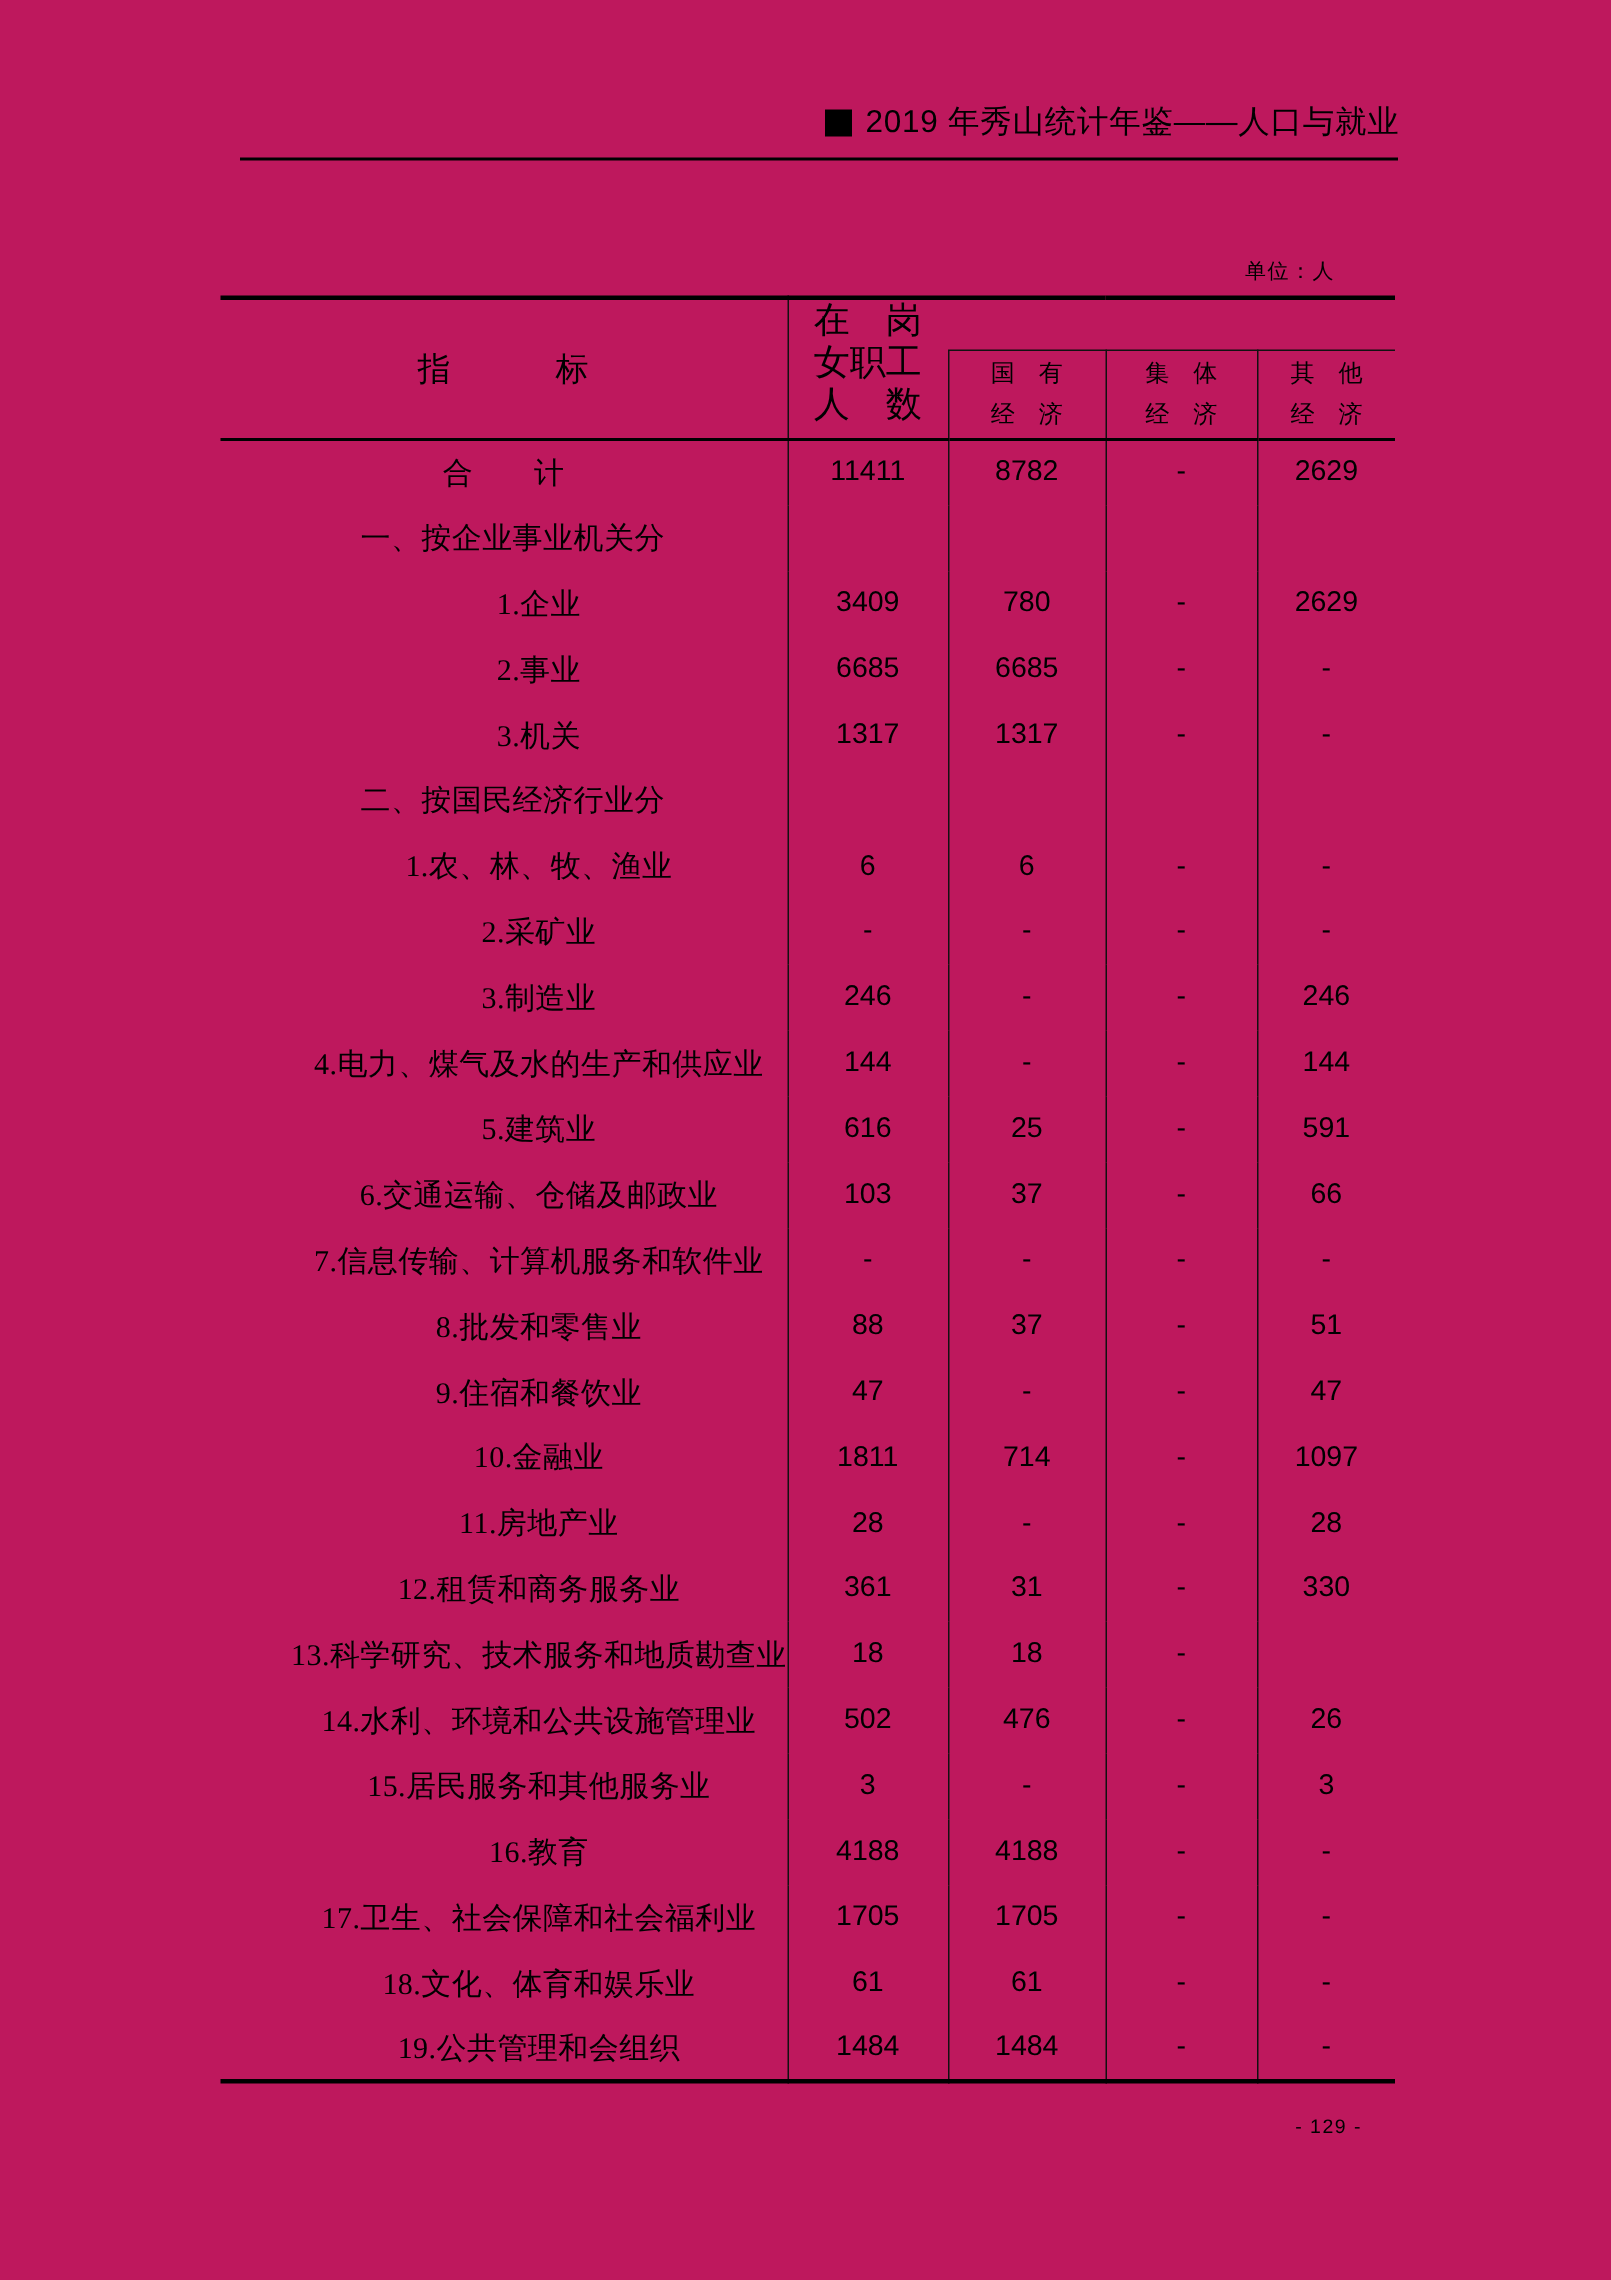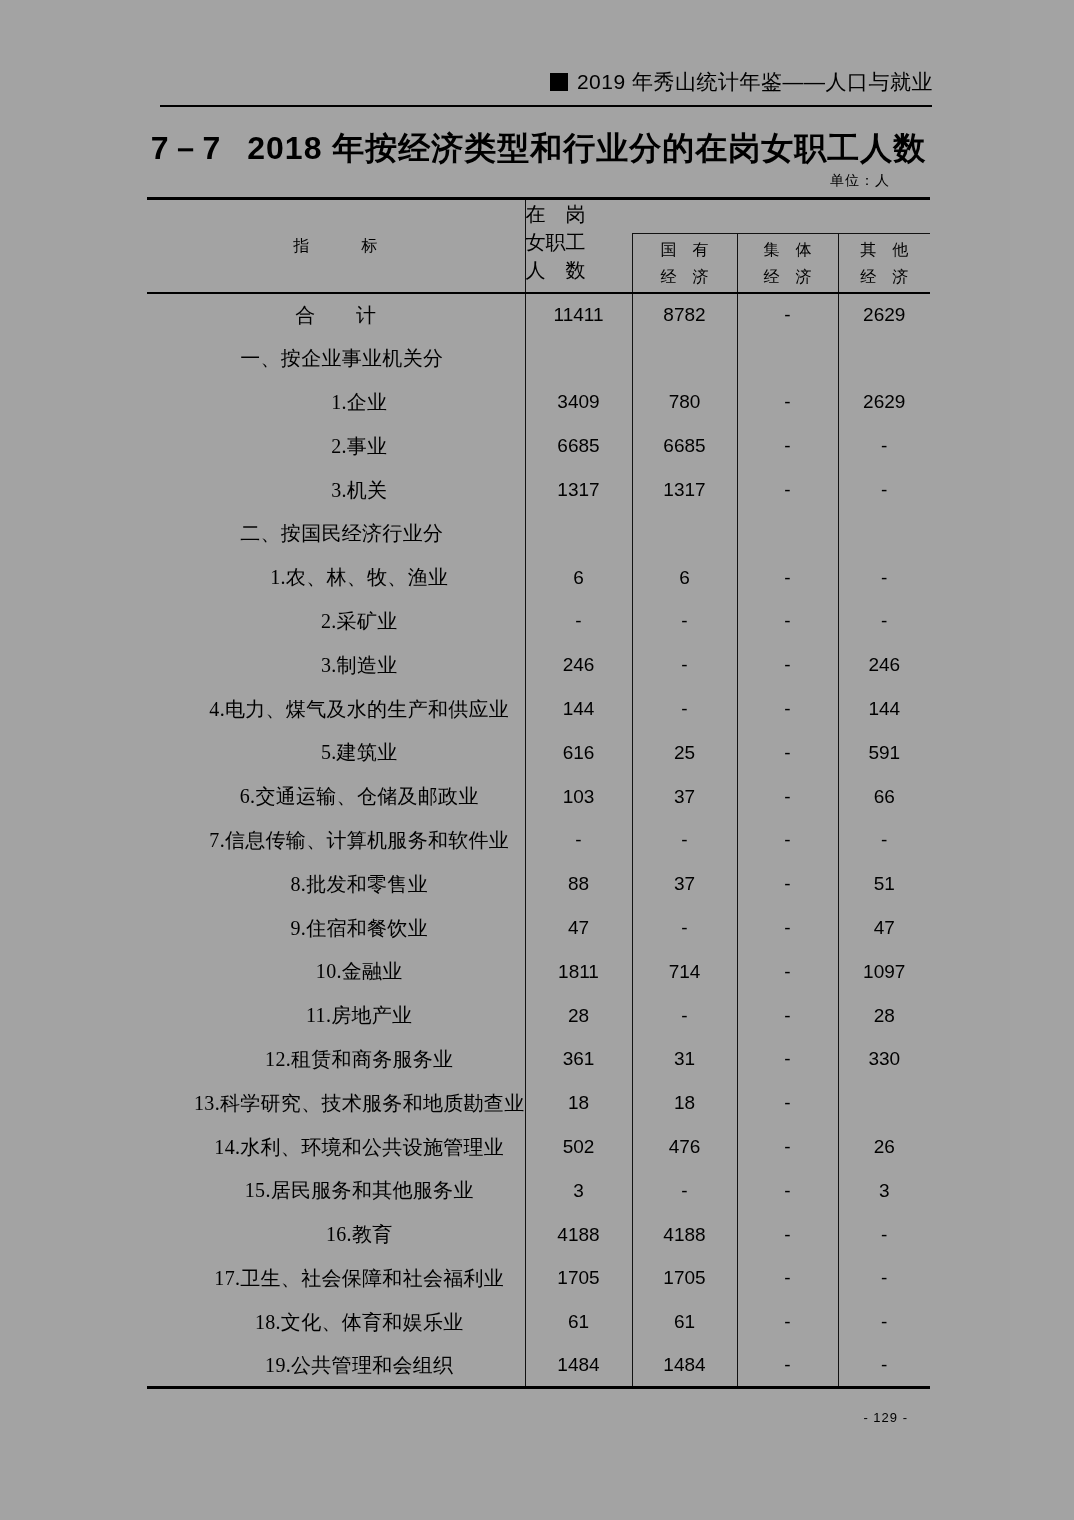--- a/index.html
+++ b/index.html
@@ -1,19 +1,19 @@
 <!DOCTYPE html>
 <html><head>
 <meta charset="utf-8">
 <style>
   html,body{margin:0;padding:0;background:#e8e8e8;}
   .page{
     position:relative;
     width:1074px;height:1520px;
-    background:#a3a3a3;
+    background:#be185d;
     font-family:"Liberation Serif","DejaVu Serif",serif;
     color:#000;
     overflow:hidden;
     margin:0 auto;
   }
   
   .running-head{
     position:absolute;top:70px;right:141px;
     font-family:"Liberation Sans","DejaVu Sans",sans-serif;
     font-size:21px;line-height:24px;color:#000;
@@ -45,27 +45,27 @@
     border-collapse:collapse;table-layout:fixed;width:783px;
     border-top:3px solid #000;border-bottom:3px solid #000;
   }
   table.stat th,table.stat td{
     padding:0;margin:0;font-weight:normal;
   }
   
   th.c-ind{
     border-right:1.5px solid #111;border-bottom:2.5px solid #000;
     vertical-align:middle;
-    font-size:16px;letter-spacing:1px;
+    font-size:22px;letter-spacing:1px;
   }
   th.c-total{
     border-bottom:2.5px solid #000;
-    text-align:left;vertical-align:top;
+    text-align:center;vertical-align:top;
     padding:5px 0 0 18px;
-    font-size:20px;line-height:28px;
+    font-size:24px;line-height:28px;
   }
   th.c-span{
     border-bottom:1.5px solid #111;height:33px;
   }
   tr.subhead th{
     border-left:1.5px solid #111;border-bottom:2.5px solid #000;
     height:58px;text-align:center;vertical-align:middle;
     font-size:16px;line-height:27px;
   }
   
@@ -93,23 +93,20 @@
 <body>
 
 <div class="page">
 
   <div class="running-head">
     <span class="head-square"></span>
     <span>2019 年秀山统计年鉴——人口与就业</span>
   </div>
   <div class="head-rule"></div>
 
-  <div class="doc-title">
-    <span class="t-num">7－7</span><span>2018 年按经济类型和行业分的在岗女职工人数</span>
-  </div>
 
   <div class="unit-label">单位：人</div>
 
   <div class="tbl-wrap">
     <table class="stat">
       <colgroup>
         <col style="width:378px">
           <col style="width:107px">
           <col style="width:105px">
           <col style="width:101px">

